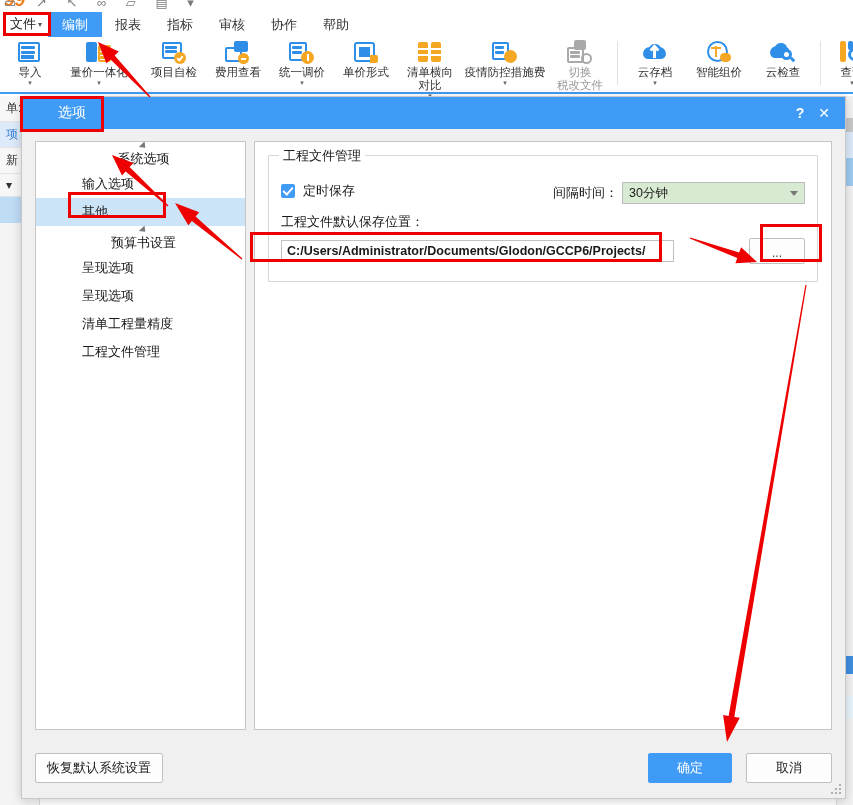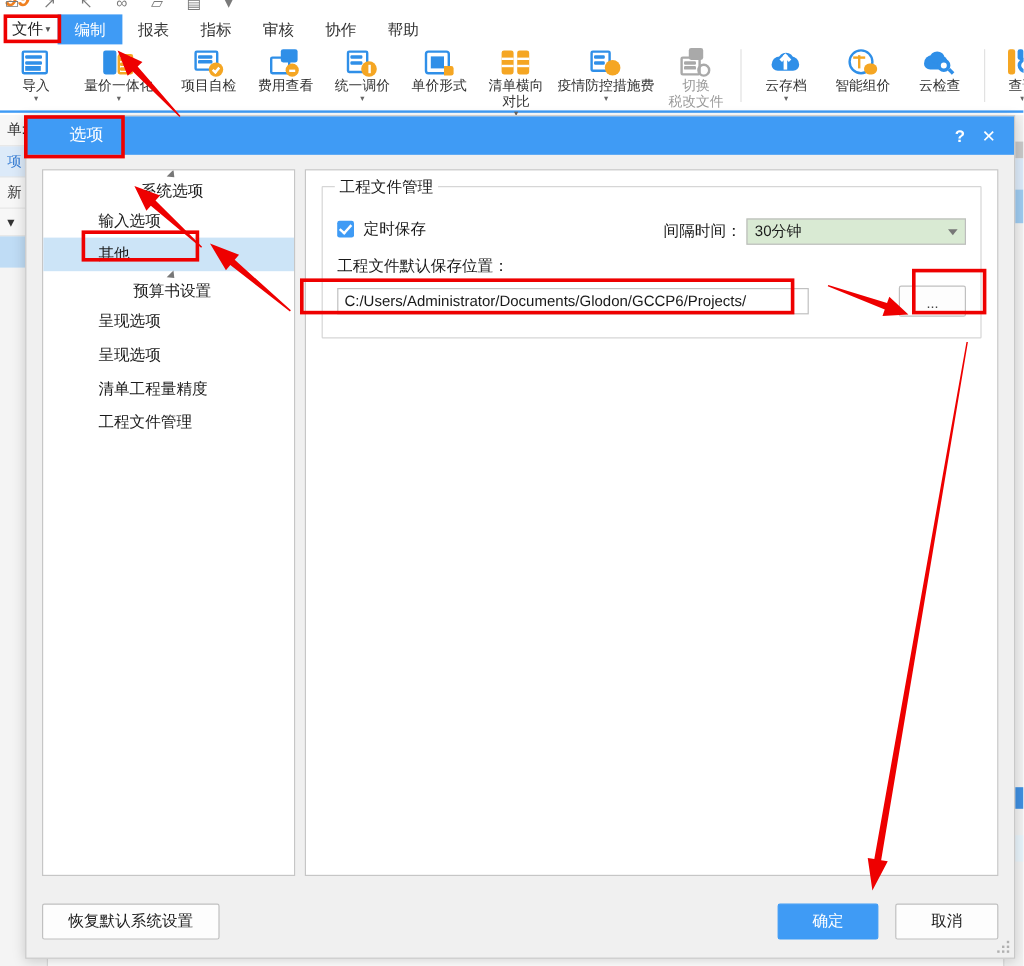--- a/index.html
+++ b/index.html
@@ -145,35 +145,36 @@
   }
   .combo-val { flex: 1; }
   .combo-caret { width: 0; height: 0; border-left: 4px solid transparent; border-right: 4px solid transparent; border-top: 5px solid #777; }
 
   .fs-row2 { position: absolute; left: 12px; top: 57px; font-size: 13px; color: #1a1a1a; }
   .fs-row3 { position: absolute; left: 12px; top: 82px; right: 12px; height: 26px; display: flex; align-items: center; }
   .path-input {
     width: 393px; height: 22px; background: #ffffff; border: 1px solid #c0c0c0;
     font-size: 12.5px; color: #1a1a1a; padding: 0 5px; font-family: "Liberation Sans", sans-serif;
     outline: none;
+    font-weight: bold;
   }
   .browse-btn {
     position: absolute; right: 12px; top: 82px; width: 56px; height: 26px;
     background: #fdfdfd; border: 1px solid #c0c0c0; border-radius: 2px;
     font-size: 12px; color: #444; display: flex; align-items: flex-end; justify-content: center;
     padding-bottom: 3px;
   }
 
   .dlg-footer { position: absolute; left: 0; right: 0; bottom: 0; height: 56px; }
   .btn {
     position: absolute; height: 30px; border-radius: 2px; font-size: 13px;
     display: flex; align-items: center; justify-content: center; border: 1px solid #c0c0c0;
     background: #fdfdfd; color: #1a1a1a;
   }
-  .btn-restore { left: 13px; top: 11px; width: 148px; }
+  .btn-restore { left: 13px; top: 11px; width: 128px; }
   .btn-ok { right: 113px; top: 11px; width: 84px; background: #3f9bf5; border-color: #3f9bf5; color: #fff; }
   .btn-cancel { right: 13px; top: 11px; width: 86px; }
   .grip { position: absolute; right: 4px; bottom: 4px; width: 10px; height: 10px; }
   .grip i { position: absolute; width: 2px; height: 2px; background: #b0b0b0; }
 
   
   .anno { position: absolute; inset: 0; pointer-events: none; }
   .rbox { position: absolute; border: 3px solid #ee0000; }
   svg.arrows { position: absolute; inset: 0; width: 853px; height: 805px; }
 </style>

